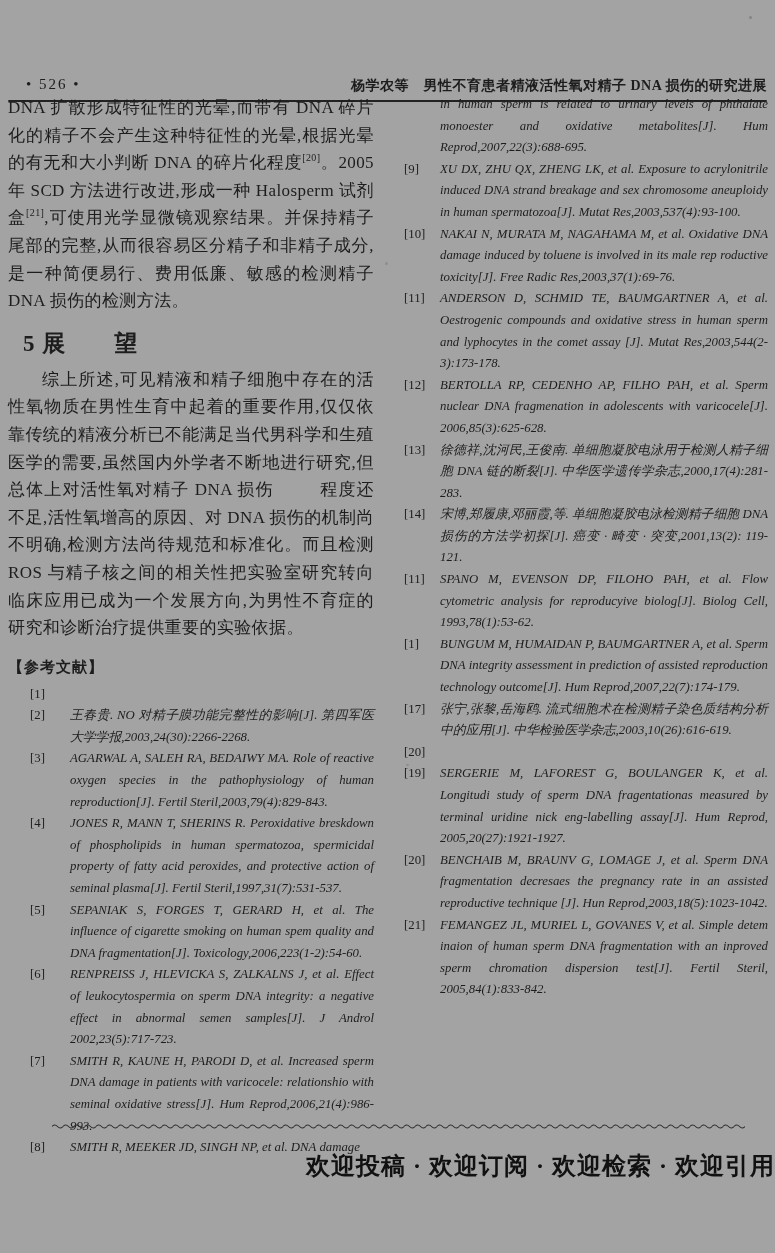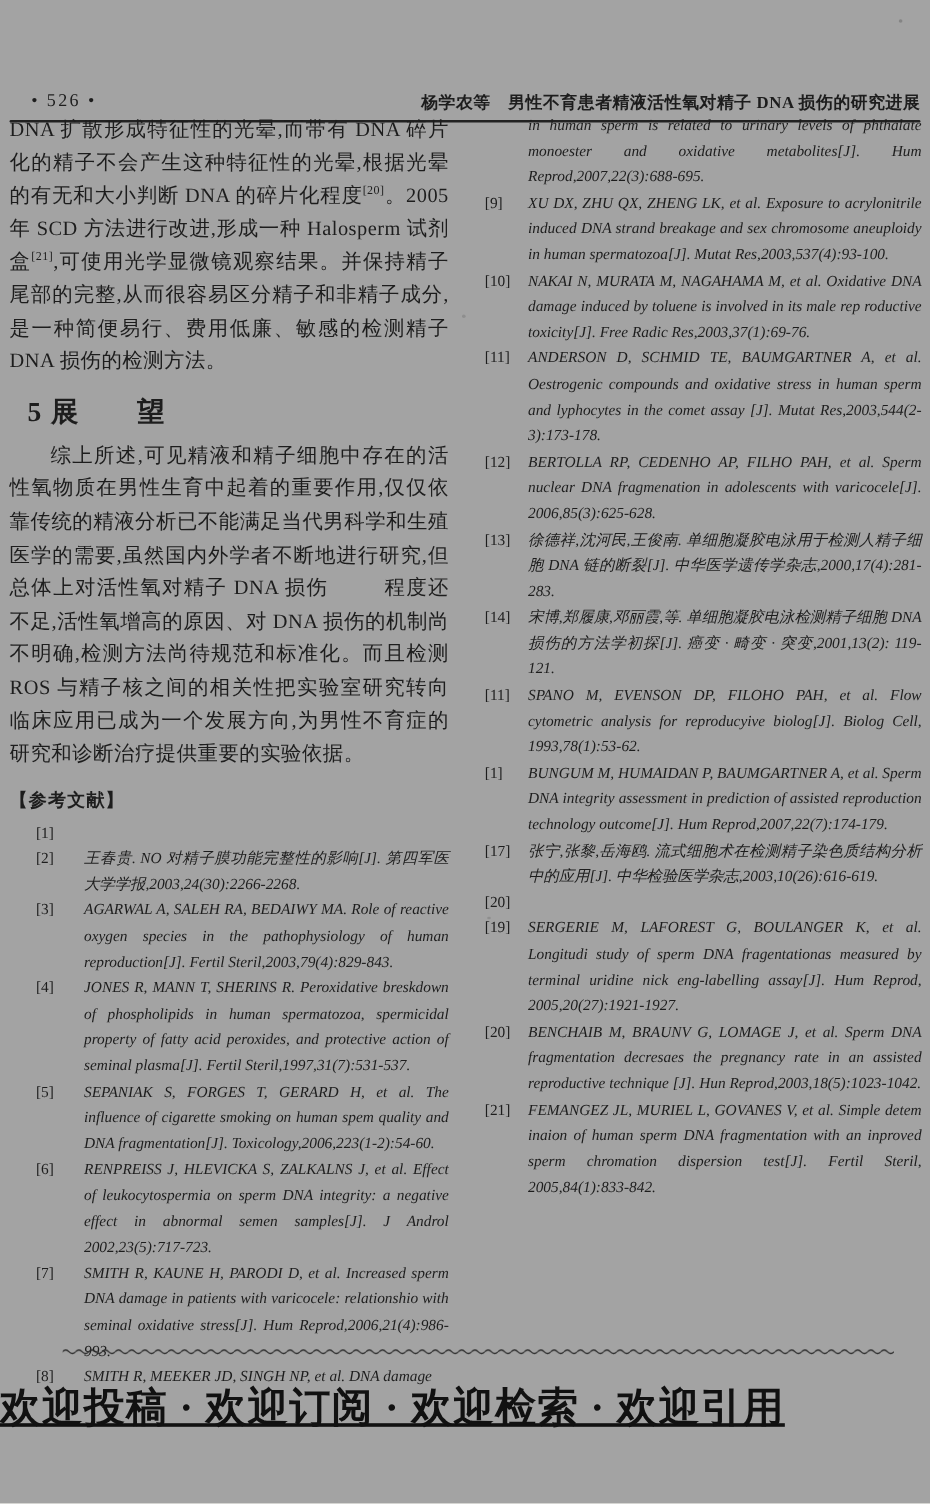--- a/index.html
+++ b/index.html
@@ -28,22 +28,22 @@
   .refs-heading{margin:16px 0 7px 0;font-size:15px;font-weight:bold;letter-spacing:1px;}
   .refs{list-style:none;margin:0;padding:0;}
   .ref{display:flex;font-size:12.8px;line-height:21.6px;text-align:justify;}
   .ref-label{box-sizing:border-box;}
   .col-left .ref-label{flex:0 0 62px;padding-left:22px;}
   .col-right .ref-label{flex:0 0 40px;padding-left:4px;}
   .ref-text{flex:1;font-style:italic;}
   
   .wavy{position:absolute;top:1122px;left:52px;width:693px;height:8px;}
   
-  .footer-banner{position:absolute;top:1150px;left:0;right:0;text-align:left;
-    font-size:34px;font-weight:bold;letter-spacing:1px;color:#111;text-decoration:underline;}
+  .footer-banner{position:absolute;top:1150px;left:0;right:0;text-align:right;
+    font-size:24px;font-weight:bold;letter-spacing:1px;color:#111;}
   
   .speck{position:absolute;background:#6f6f6f;border-radius:50%;}
   .speck-a{left:749px;top:16px;width:3px;height:3px;opacity:.6;}
   .speck-b{left:385px;top:262px;width:3px;height:3px;opacity:.4;}
   .speck-c{left:406px;top:764px;width:3px;height:2px;opacity:.4;}
 </style>
 </head>
 <body>
 
 <div class="page">

